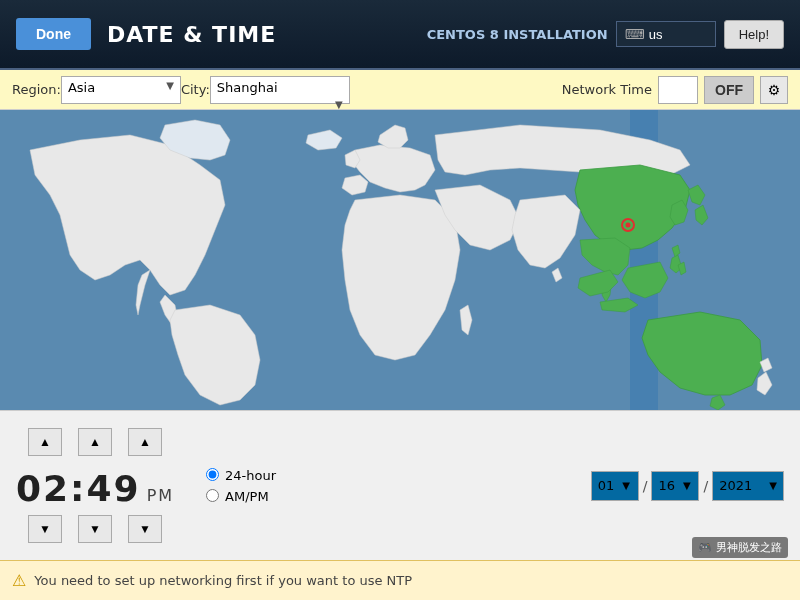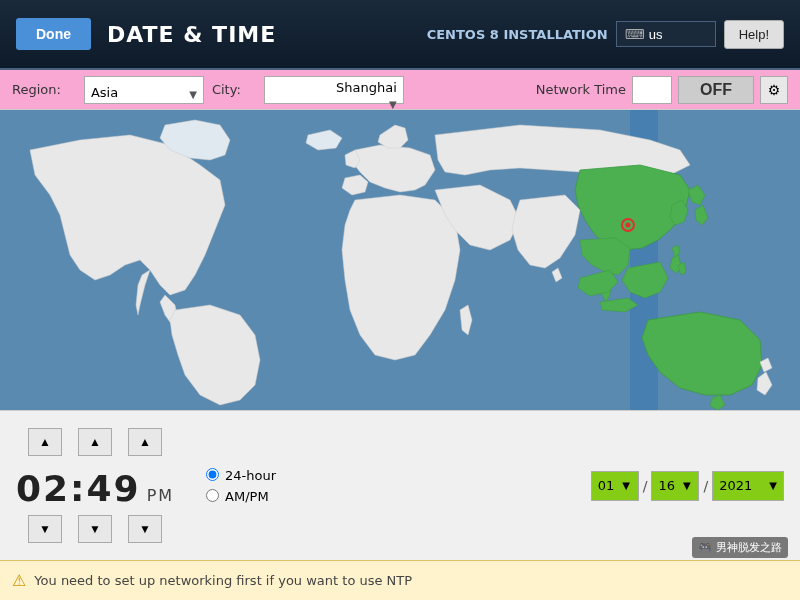--- a/index.html
+++ b/index.html
@@ -53,58 +53,56 @@
       color: #222;
       border: 1px solid #aaa;
       padding: 6px 14px;
       font-size: 13px;
       cursor: pointer;
       border-radius: 3px;
     }
 
     
     #toolbar {
-      background: #f9a8d4;
+      background: #fef9c3;
       border-bottom: 1px solid #ccc;
       height: 40px;
       display: flex;
       align-items: center;
       padding: 0 12px;
-      gap: 8px;
     }
     .toolbar-label { color: #333; font-size: 13px; }
     .toolbar-select {
       border: 1px solid #aaa;
       background: white;
       padding: 3px 6px;
       font-size: 13px;
       height: 28px;
       cursor: pointer;
       display: flex;
-      align-items: flex-end;
+      align-items: flex-start;
       gap: 4px;
       min-width: 120px;
-      margin-left: 15px;
     }
     .select-arrow { color: #555; font-size: 10px; margin-left: auto; }
     #network-time-section { margin-left: auto; display: flex; align-items: center; gap: 6px; }
     #nt-label { color: #333; font-size: 13px; }
     #nt-input {
       border: 1px solid #aaa;
       background: white;
       width: 40px;
       height: 28px;
       font-size: 13px;
     }
     #nt-toggle {
       background: #ccc;
       border: 1px solid #aaa;
       color: #333;
-      padding: 4px 21px;
-      font-size: 16px;
+      padding: 4px 10px;
+      font-size: 14px;
       font-weight: bold;
       cursor: pointer;
       height: 28px;
     }
     #nt-gear {
       border: 1px solid #aaa;
       background: #e8e8e8;
       width: 28px;
       height: 28px;
       display: flex;
@@ -172,21 +170,21 @@
     }
 
     
     #radio-group { display: flex; flex-direction: column; gap: 6px; margin-left: 8px; }
     .radio-item { display: flex; align-items: flex-start; gap: 6px; font-size: 13px; cursor: pointer; }
     .radio-item input { cursor: pointer; }
 
     
     #date-controls { margin-left: auto; display: flex; align-items: center; gap: 4px; font-size: 13px; }
     .date-dropdown {
-      background: #84cc16;
+      background: #0369a1;
       border: 1px solid #aaa;
       padding: 4px 6px;
       height: 30px;
       font-size: 13px;
       display: flex;
       align-items: center;
       gap: 4px;
       cursor: pointer;
       min-width: 48px;
     }

